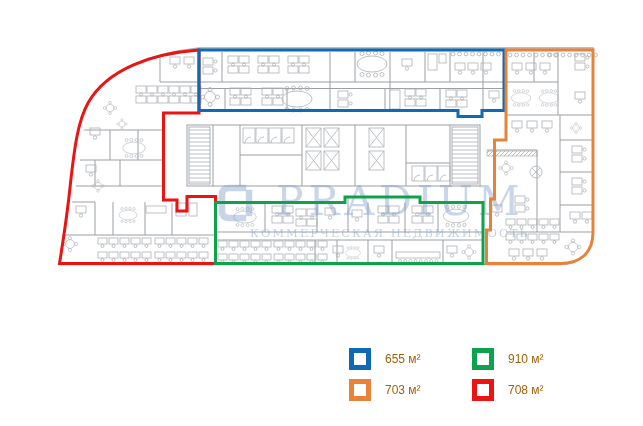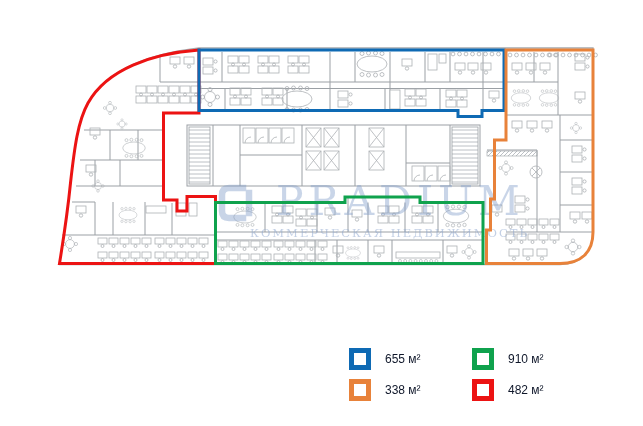--- a/index.html
+++ b/index.html
@@ -14,21 +14,21 @@
   .wm-brand{font-family:"DejaVu Serif","Liberation Serif",serif;font-size:41px;
             letter-spacing:5px;fill:rgba(126,156,200,.42);}
   .wm-tag{font-family:"DejaVu Serif","Liberation Serif",serif;font-size:11.5px;
           letter-spacing:2px;fill:rgba(140,165,205,.52);}
   .wm-logo{stroke:rgba(123,153,198,.42);stroke-width:6.5;fill:none;stroke-linecap:square;}
   .legend{position:absolute;left:349px;top:348px;display:grid;
           grid-template-columns:123px 123px;row-gap:9px;}
   .legend-item{display:flex;align-items:center;height:22px;}
   .swatch{width:22px;height:22px;box-sizing:border-box;border:5px solid #888;
           background:#fff;flex:0 0 auto;}
-  .legend-label{margin-left:14px;font-size:12px;color:#0f172a;}
+  .legend-label{margin-left:14px;font-size:12px;color:#a16207;}
 </style>
 </head>
 <body>
 
 <div class="stage">
 
   <svg class="plan-svg" width="643" height="426" viewBox="0 0 643 426" style="--wall: #9ba0a5;">
     <defs>
       <pattern id="hH" width="4" height="4" patternUnits="userSpaceOnUse">
         <path d="M0,2 H4" stroke="#bcc0c5" stroke-width="1"></path>
@@ -259,21 +259,21 @@
     <div class="legend-item">
       <span class="swatch" style="border-color: rgb(14, 106, 180);"></span>
       <span class="legend-label">655 м²</span>
     </div>
     <div class="legend-item">
       <span class="swatch" style="border-color: rgb(15, 162, 77);"></span>
       <span class="legend-label">910 м²</span>
     </div>
     <div class="legend-item">
       <span class="swatch" style="border-color: rgb(232, 130, 58);"></span>
-      <span class="legend-label">338 м²</span>
+      <span class="legend-label">703 м²</span>
     </div>
     <div class="legend-item">
       <span class="swatch" style="border-color: rgb(236, 19, 19);"></span>
-      <span class="legend-label">482 м²</span>
+      <span class="legend-label">708 м²</span>
     </div>
   </div>
 
 </div>
 
 </body></html>

